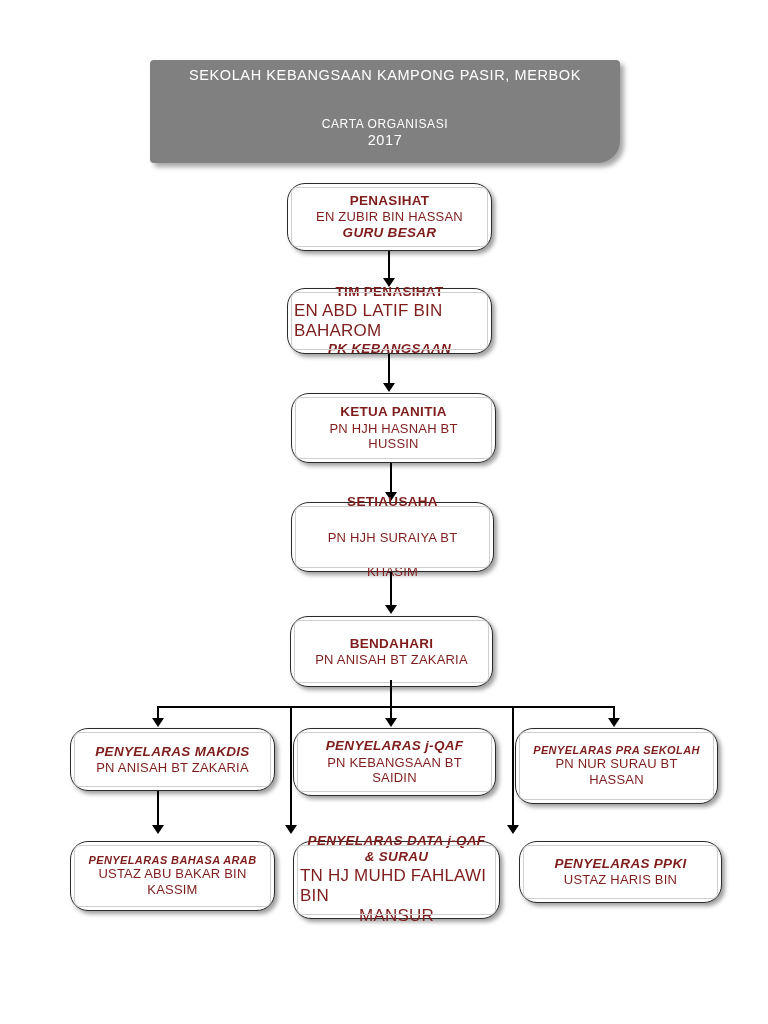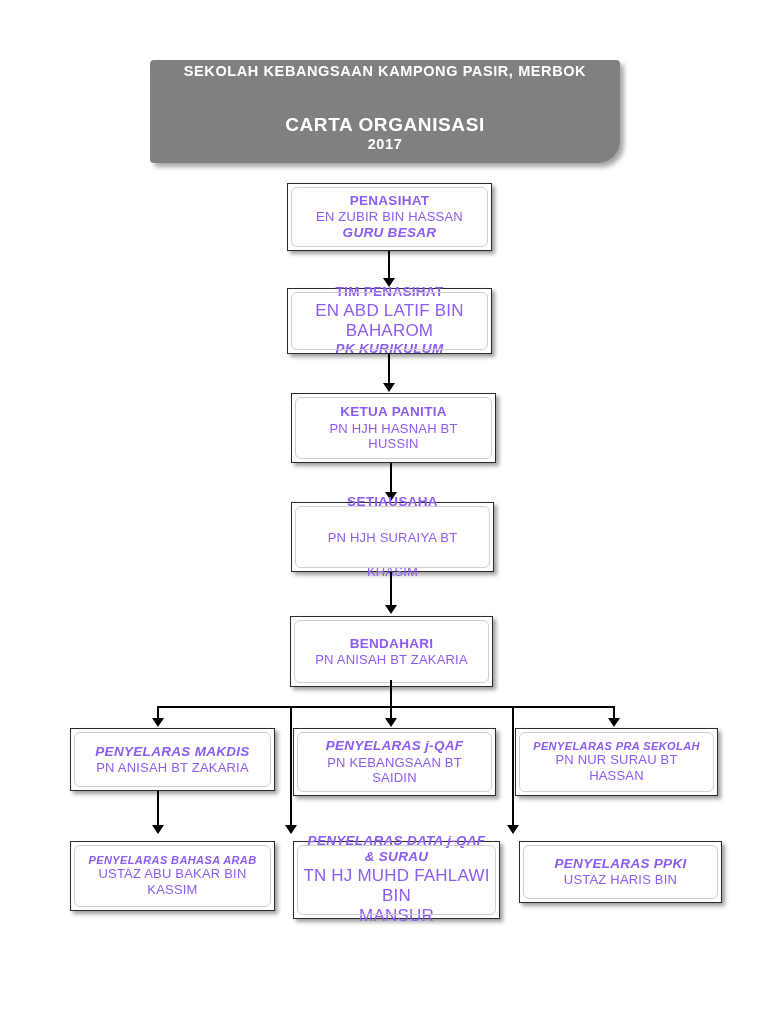--- a/index.html
+++ b/index.html
@@ -36,44 +36,44 @@
     color: #ffffff;
     text-align: center;
     display: flex;
     flex-direction: column;
     align-items: center;
     justify-content: center;
     box-sizing: border-box;
     padding: 4px 8px 10px 8px;
   }
   .title-line {
-    font-weight: bold;
+    font-weight: normal;
     letter-spacing: 0.6px;
     line-height: 1.24;
   }
   .title-line.l1 { font-size: 14.5px; }
-  .title-line.l2 { font-size: 19px; margin-top: 32px; }
+  .title-line.l2 { font-size: 12px; margin-top: 32px; }
   .title-line.l3 { font-size: 14.5px; }
   .title-line.l4 { font-size: 14.5px; }
 
   
   .node {
     position: absolute;
     box-sizing: border-box;
     background: #ffffff;
     border: 1.6px solid #2b2b2b;
-    border-radius: 0;
+    border-radius: 18px;
     box-shadow: 3px 3px 4px rgba(0,0,0,0.38);
     display: flex;
     flex-direction: column;
     align-items: center;
     justify-content: center;
-    text-align: center;
+    text-align: left;
     padding: 4px 6px;
-    color: #8b5cf6;
+    color: #7f1d1d;
   }
   .node .inner-edge {
     position: absolute;
     left: 3px; top: 3px; right: 3px; bottom: 3px;
     border: 1px solid #cfcfcf;
     border-radius: 6px;
     pointer-events: none;
   }
   .n-title {
     font-weight: bold;
@@ -137,21 +137,21 @@
     <div class="n-role">GURU BESAR</div>
   </div>
 
   <div class="conn vline" style="left:388px; top:251px; height:30px;"></div>
   <div class="arrow-down" style="left:383px; top:278px;"></div>
 
   <div class="node" style="left:287px; top:288px; width:205px; height:66px;">
     <div class="inner-edge"></div>
     <div class="n-title">TIM PENASIHAT</div>
     <div class="n-sub sub-small">EN ABD LATIF BIN BAHAROM</div>
-    <div class="n-role">PK KURIKULUM</div>
+    <div class="n-role">PK KEBANGSAAN</div>
   </div>
 
   <div class="conn vline" style="left:388px; top:354px; height:32px;"></div>
   <div class="arrow-down" style="left:383px; top:383px;"></div>
 
   <div class="node" style="left:291px; top:393px; width:205px; height:70px;">
     <div class="inner-edge"></div>
     <div class="n-title">KETUA PANITIA</div>
     <div class="n-sub">PN HJH HASNAH BT</div>
     <div class="n-sub">HUSSIN</div>
@@ -191,21 +191,21 @@
     <div class="n-sub">PN ANISAH BT ZAKARIA</div>
   </div>
 
   <div class="node" style="left:293px; top:728px; width:203px; height:68px;">
     <div class="inner-edge"></div>
     <div class="n-title ital-title">PENYELARAS j-QAF</div>
     <div class="n-sub">PN KEBANGSAAN BT</div>
     <div class="n-sub">SAIDIN</div>
   </div>
 
-  <div class="node" style="left:515px; top:728px; width:203px; height:68px;">
+  <div class="node" style="left:515px; top:728px; width:203px; height:76px;">
     <div class="inner-edge"></div>
     <div class="small-title ital-title">PENYELARAS PRA SEKOLAH</div>
     <div class="n-sub">PN NUR SURAU BT</div>
     <div class="n-sub">HASSAN</div>
   </div>
 
   <div class="conn vline" style="left:157px; top:791px; height:37px;"></div>
   <div class="arrow-down" style="left:152px; top:825px;"></div>
   <div class="conn vline" style="left:290px; top:706px; height:122px;"></div>
   <div class="arrow-down" style="left:285px; top:825px;"></div>

